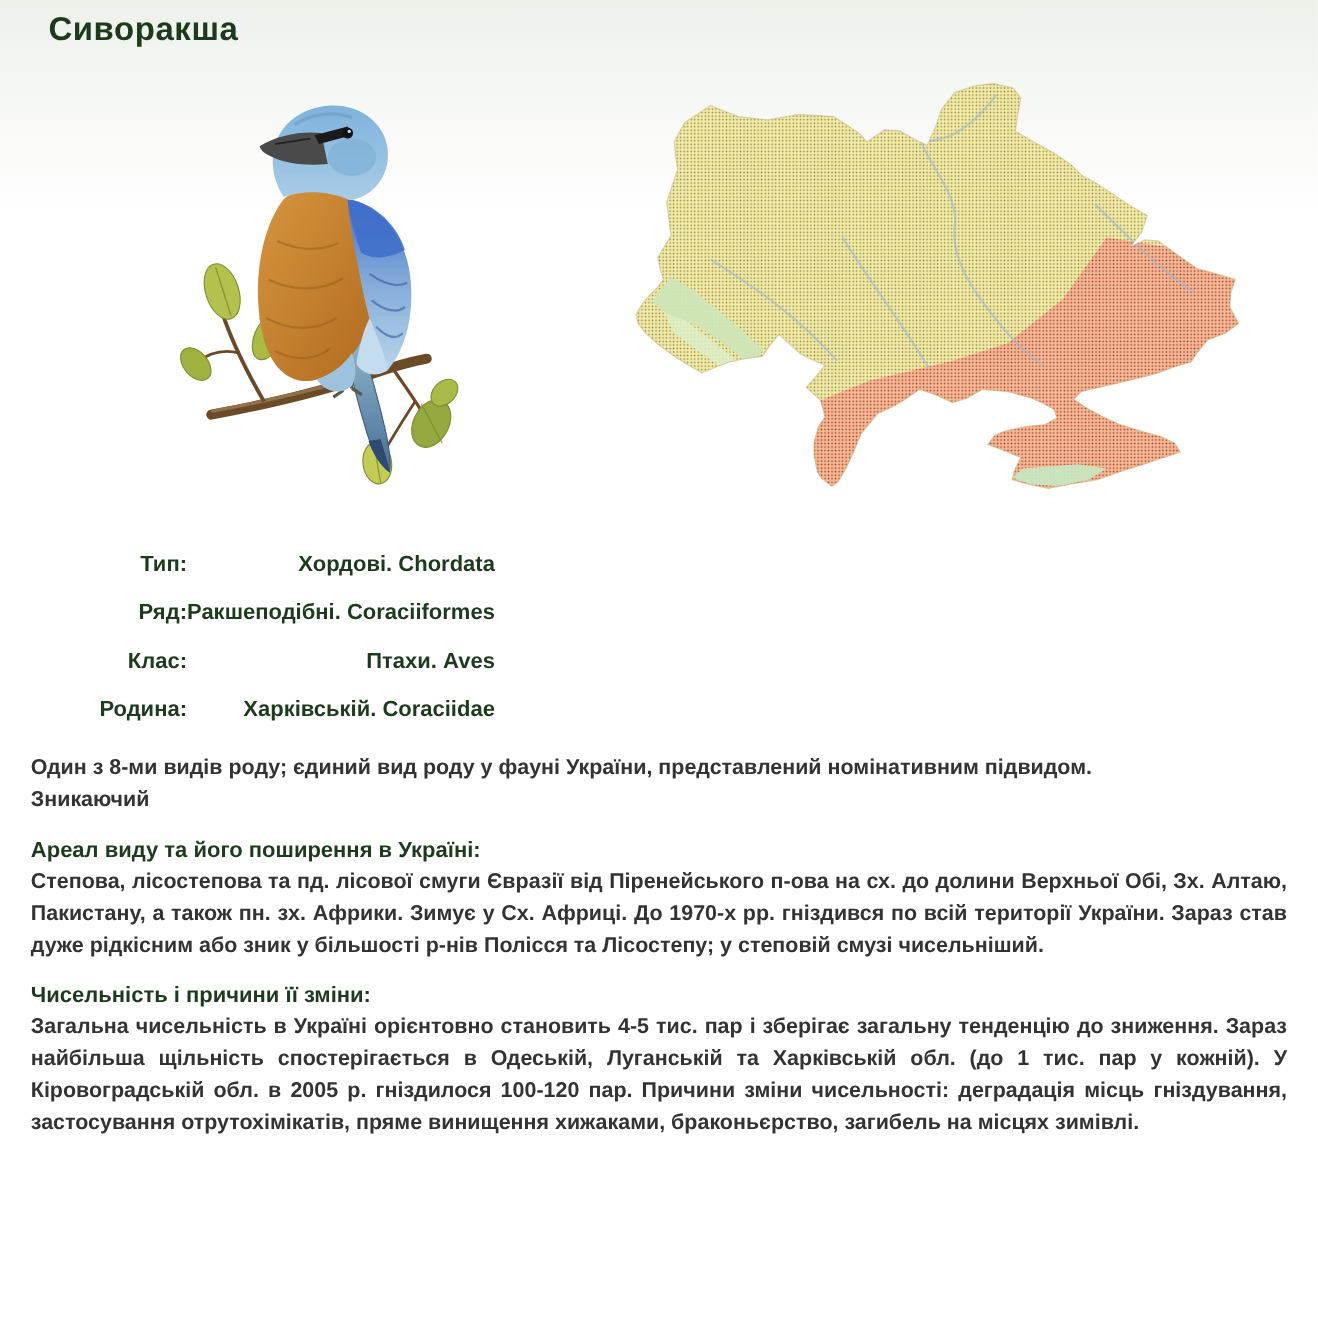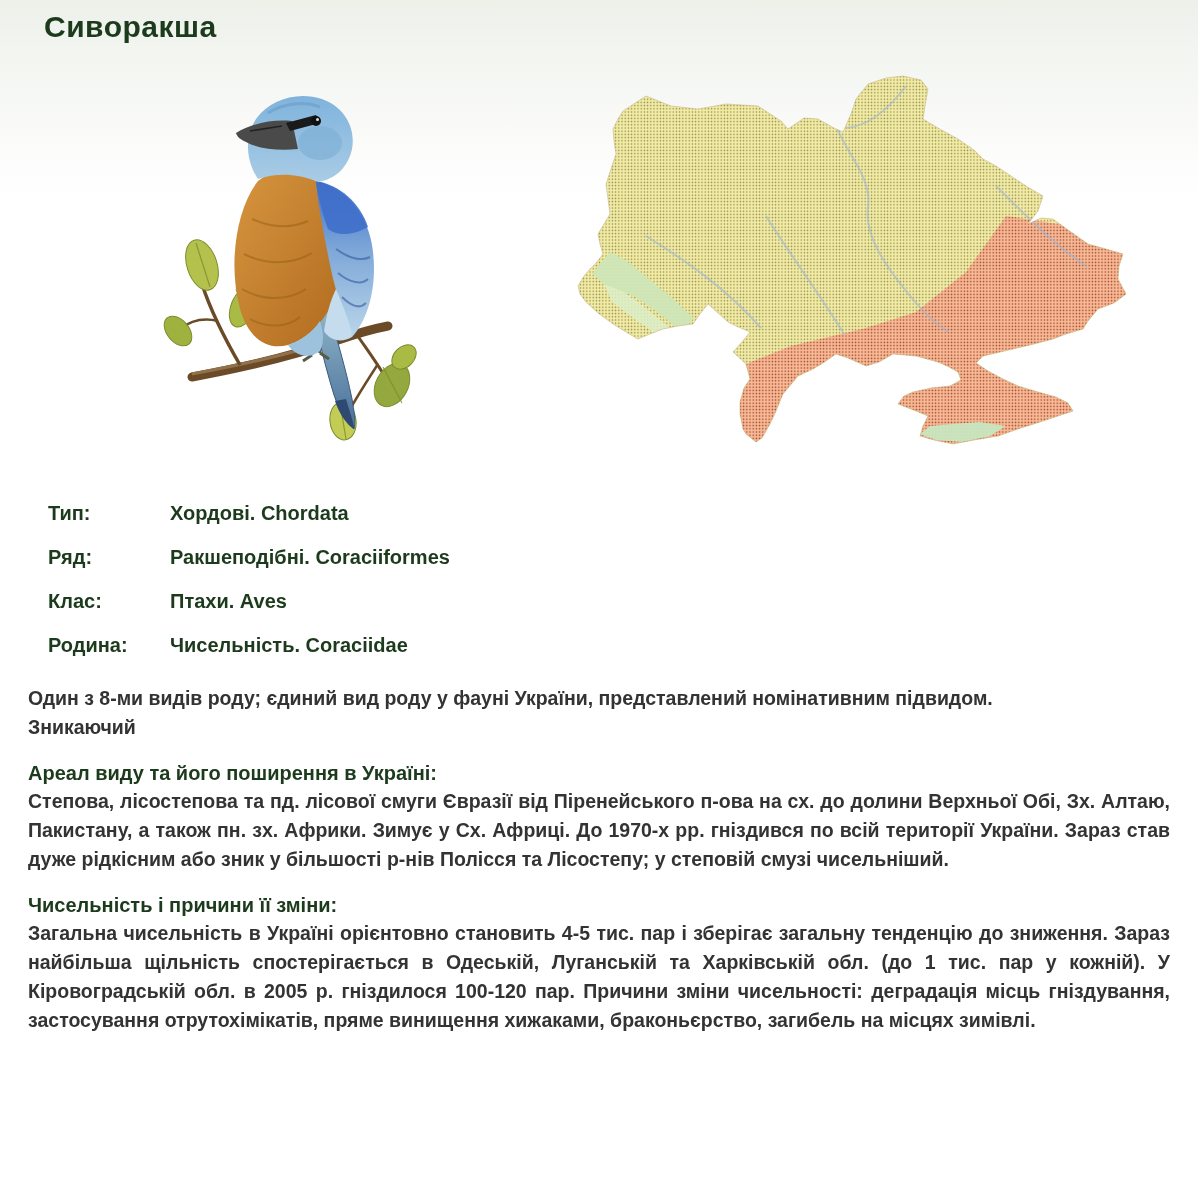--- a/index.html
+++ b/index.html
@@ -36,20 +36,21 @@
   .map-fig{position:absolute;left:548px;top:2px;width:560px;height:390px;}
   table.taxonomy{
     margin:48px 0 0 20px;
     border-collapse:collapse;
   }
   table.taxonomy td{
     padding:0 0 21px 0;
     font-size:20px;font-weight:bold;
     color:var(--heading-green);
     vertical-align:top;
+    text-align:right;
   }
   table.taxonomy td.tl{width:122px;}
   p.body-par{
     margin:0;
     font-size:19.5px;
     line-height:29px;
     text-align:justify;
     color:var(--body-text);
     font-weight:bold;
   }
@@ -189,21 +190,21 @@
     <tr>
       <td class="tl">Ряд:</td>
       <td class="tv">Ракшеподібні. Coraciiformes</td>
     </tr>
     <tr>
       <td class="tl">Клас:</td>
       <td class="tv">Птахи. Aves</td>
     </tr>
     <tr>
       <td class="tl">Родина:</td>
-      <td class="tv">Чисельність. Coraciidae</td>
+      <td class="tv">Харківській. Coraciidae</td>
     </tr>
   </tbody>
     </table>
 
   <p class="body-par intro">Один з 8-ми видів роду; єдиний вид роду у фауні України, представлений номінативним підвидом.</p>
 
   <section>
     <p class="body-par sec-text">Зникаючий</p>
   </section>
 

